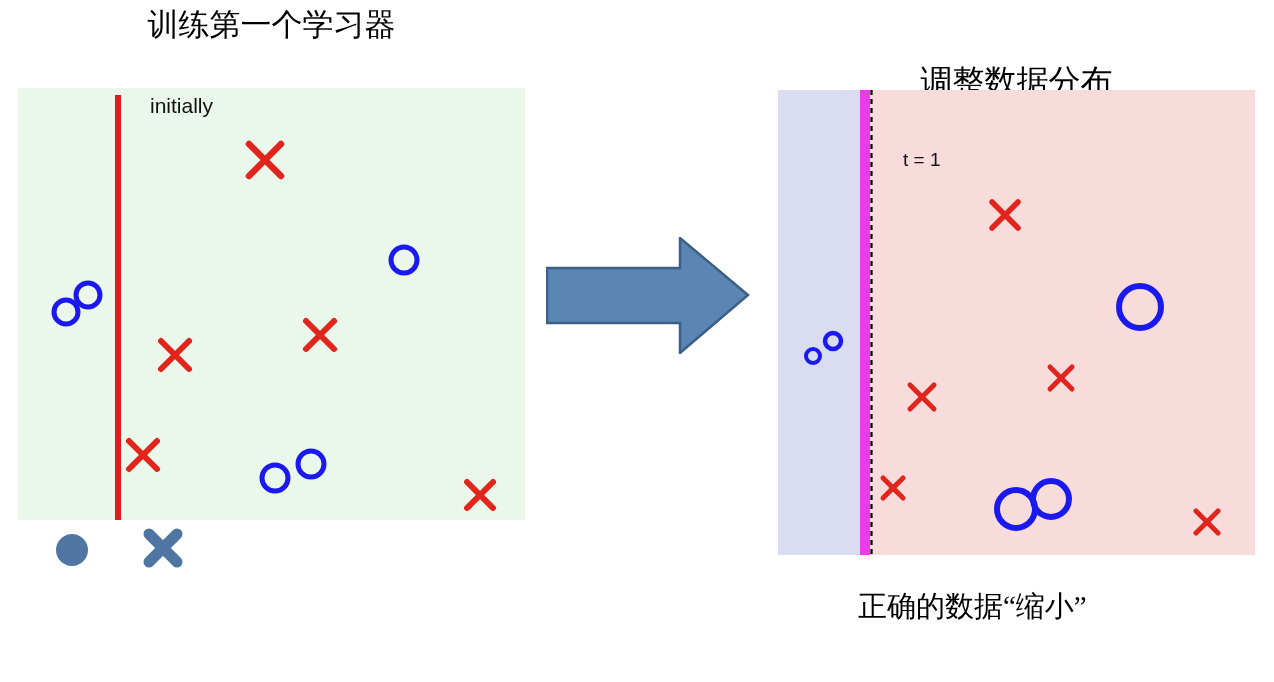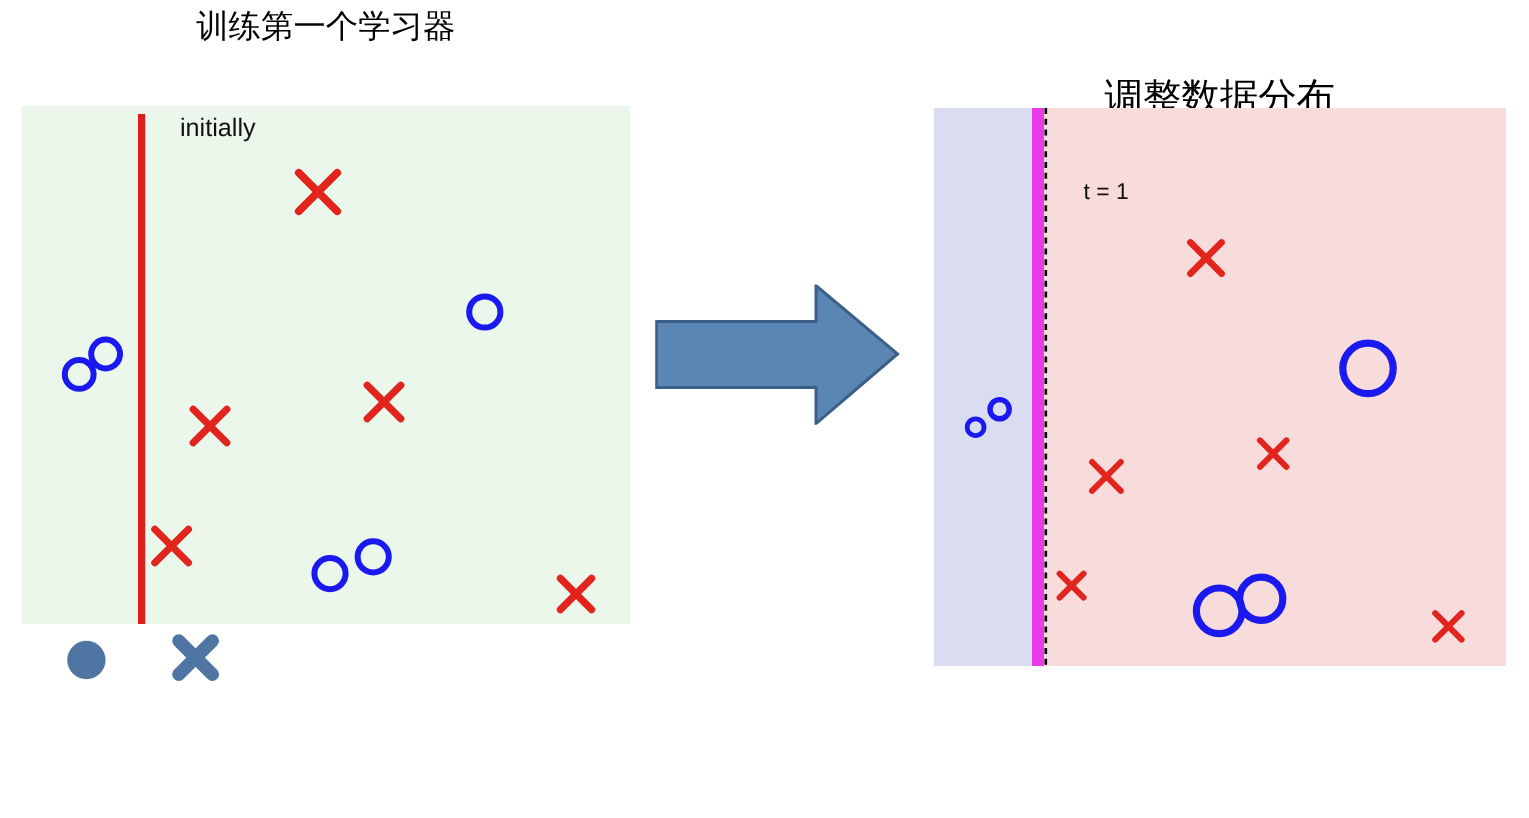--- a/index.html
+++ b/index.html
@@ -10,21 +10,21 @@
     font-family: "Liberation Sans", sans-serif;
     overflow: hidden;
   }
   .abs { position: absolute; }
   .panel-title {
     color: #000000;
     text-align: center;
     font-family: "Liberation Serif", serif;
     white-space: nowrap;
   }
-  #left-title { left: 18px; top: 4px; width: 507px; font-size: 27px; }
+  #left-title { left: 18px; top: 4px; width: 507px; font-size: 31px; }
   #right-title { left: 778px; top: 32px; width: 477px; font-size: 32px; margin-top: 28px; }
   .plot-label {
     font-family: "Liberation Sans", sans-serif;
     fill: #111111;
   }
   #left-plot  { left: 18px;  top: 88px; }
   #arrow-svg  { left: 546px; top: 237px; }
   #right-plot { left: 778px; top: 90px; }
   #captions {
     left: 858px; top: 586px;
@@ -116,15 +116,16 @@
         <circle cx="238" cy="419" r="19" fill="none" stroke="#1a1af0" stroke-width="6"></circle>
         <circle cx="273" cy="409" r="18" fill="none" stroke="#1a1af0" stroke-width="6"></circle>
         <g>
           <line x1="418" y1="421" x2="440" y2="443" stroke="#e2251c" stroke-width="5" stroke-linecap="round"></line>
           <line x1="418" y1="443" x2="440" y2="421" stroke="#e2251c" stroke-width="5" stroke-linecap="round"></line>
         </g>
       </g>
   </svg>
 
   <div id="captions" class="abs">
+    <div>正确的数据“缩小”</div>
   </div>
 
 </div>
 
 </body></html>

